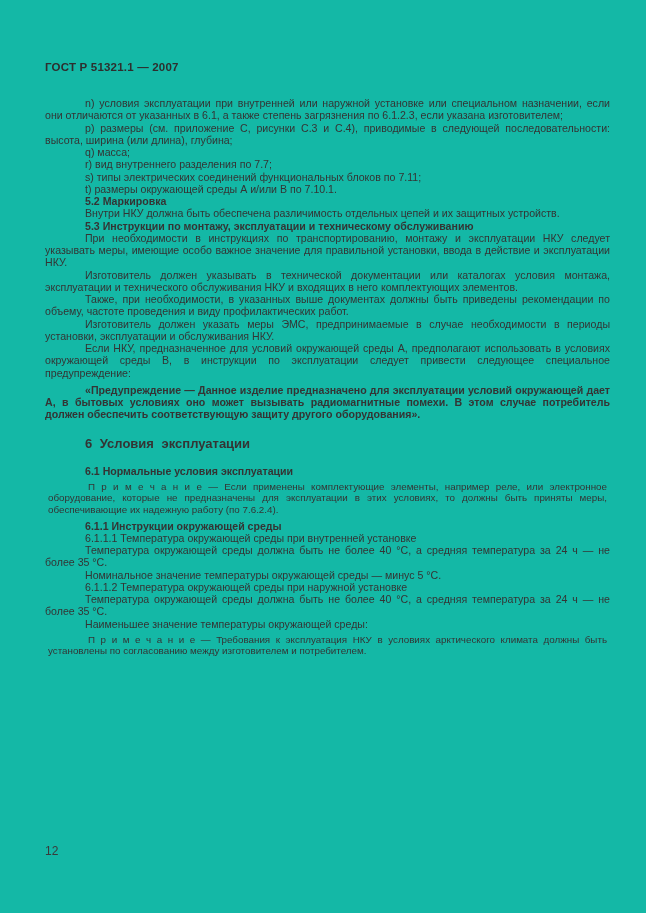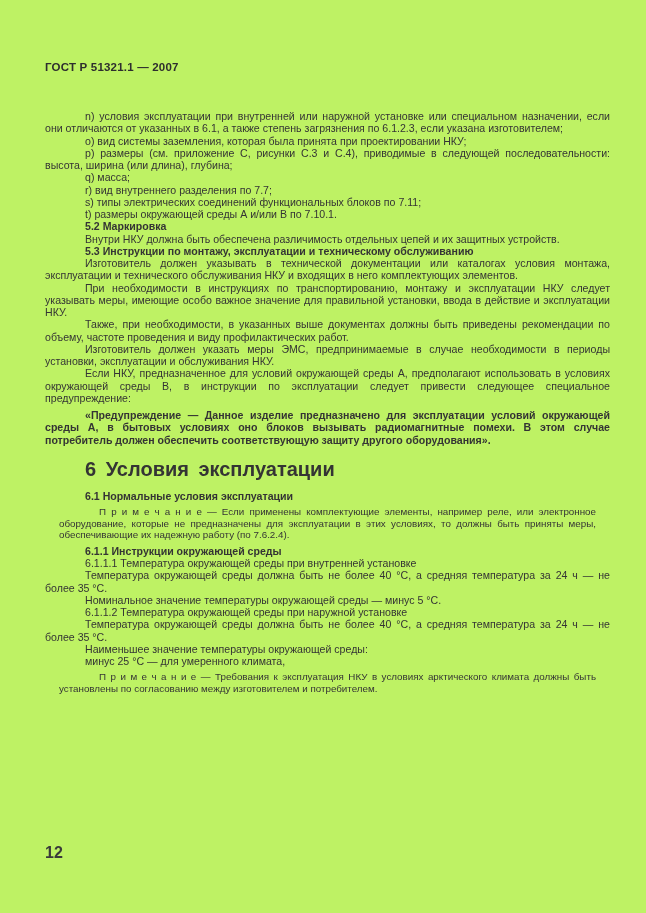--- a/index.html
+++ b/index.html
@@ -11,104 +11,101 @@
     height: 913px;
     background: #f4f4f2;
     font-family: "Liberation Sans", sans-serif;
     color: #343434;
     overflow: hidden;
     position: relative;
   }
   .page {
     position: absolute;
     inset: 0;
-    background: #bef264;
+    background: #14b8a6;
   }
   .running-head {
     position: absolute;
     left: 45px;
     top: 61px;
     font-size: 11.5px;
     font-weight: 700;
     letter-spacing: 0.2px;
     color: #2e2e2e;
   }
   .content {
     position: absolute;
     left: 45px;
     right: 36px;
-    top: 110px;
+    top: 97px;
   }
   .para {
     font-size: 10.6px;
     line-height: 12.25px;
     text-align: justify;
     text-indent: 40px;
     color: #343434;
   }
   .style-hbold {
     font-weight: 700;
   }
   .style-warning {
     font-weight: 700;
     margin: 5px 0;
   }
   .style-section {
-    font-size: 20px;
+    font-size: 13px;
     line-height: 18px;
     font-weight: 700;
     word-spacing: 4px;
     margin: 14px 0 12px 0;
     text-align: left;
   }
   .style-note {
     font-size: 9.8px;
     line-height: 11.6px;
-    margin: 4px 14px;
+    margin: 4px 3px;
   }
   .page-number {
     position: absolute;
     left: 45px;
     top: 844px;
-    font-size: 16px;
+    font-size: 12px;
     color: #3a3a3a;
-    font-weight: bold;
   }
 </style>
 </head>
 <body>
 
 <div class="page">
   <div class="running-head">ГОСТ Р 51321.1 — 2007</div>
 
   <div class="content">
       <div class="para style-body">n) условия эксплуатации при внутренней или наружной установке или специальном назначении, если они отличаются от указанных в 6.1, а также степень загрязнения по 6.1.2.3, если указана изготовителем;</div>
-      <div class="para style-body">o) вид системы заземления, которая была принята при проектировании НКУ;</div>
       <div class="para style-body">p) размеры (см. приложение С, рисунки С.3 и С.4), приводимые в следующей последовательности: высота, ширина (или длина), глубина;</div>
       <div class="para style-body">q) масса;</div>
       <div class="para style-body">r) вид  внутреннего разделения по 7.7;</div>
       <div class="para style-body">s) типы электрических соединений функциональных блоков по 7.11;</div>
       <div class="para style-body">t) размеры окружающей среды А и/или В по 7.10.1.</div>
       <div class="para style-hbold">5.2 Маркировка</div>
       <div class="para style-body">Внутри НКУ должна быть обеспечена различимость отдельных цепей и их защитных устройств.</div>
       <div class="para style-hbold">5.3 Инструкции по монтажу, эксплуатации и техническому обслуживанию</div>
+      <div class="para style-body">При  необходимости в инструкциях по транспортированию, монтажу и эксплуатации НКУ следует указывать меры, имеющие особо важное значение для правильной установки, ввода в действие и эксплуатации НКУ.</div>
       <div class="para style-body">Изготовитель должен указывать в технической документации или каталогах условия монтажа, эксплуатации и технического обслуживания НКУ и входящих в него комплектующих элементов.</div>
-      <div class="para style-body">При  необходимости в инструкциях по транспортированию, монтажу и эксплуатации НКУ следует указывать меры, имеющие особо важное значение для правильной установки, ввода в действие и эксплуатации НКУ.</div>
       <div class="para style-body">Также, при необходимости, в указанных выше документах должны быть приведены рекомендации по объему, частоте проведения и виду профилактических работ.</div>
       <div class="para style-body">Изготовитель должен указать меры  ЭМС, предпринимаемые в случае необходимости в периоды установки, эксплуатации и обслуживания НКУ.</div>
       <div class="para style-body">Если НКУ, предназначенное для условий окружающей среды А, предполагают использовать в условиях окружающей среды В, в инструкции по эксплуатации следует привести следующее специальное предупреждение:</div>
-      <div class="para style-warning">«Предупреждение — Данное изделие  предназначено  для эксплуатации условий окружающей среды А, в бытовых условиях оно блоков вызывать радиомагнитные помехи.  В этом  случае  потребитель  должен обеспечить соответствующую защиту другого оборудования».</div>
+      <div class="para style-warning">«Предупреждение — Данное изделие  предназначено  для эксплуатации условий окружающей дает А, в бытовых условиях оно может вызывать радиомагнитные помехи.  В этом  случае  потребитель  должен обеспечить соответствующую защиту другого оборудования».</div>
       <div class="para style-section">6 Условия эксплуатации</div>
       <div class="para style-hbold">6.1 Нормальные условия эксплуатации</div>
       <div class="para style-note">П р и м е ч а н и е — Если применены комплектующие  элементы,  например реле,  или электронное оборудование, которые не предназначены для эксплуатации в этих условиях, то должны быть приняты меры, обеспечивающие их надежную работу (по  7.6.2.4).</div>
       <div class="para style-hbold">6.1.1 Инструкции окружающей среды</div>
       <div class="para style-body">6.1.1.1 Температура окружающей среды при внутренней установке</div>
       <div class="para style-body">Температура окружающей среды должна быть не более  40 °С, а средняя температура за 24 ч — не более 35 °С.</div>
       <div class="para style-body">Номинальное значение  температуры окружающей среды — минус 5 °С.</div>
       <div class="para style-body">6.1.1.2 Температура окружающей среды при наружной установке</div>
       <div class="para style-body">Температура окружающей среды должна быть не более 40 °С, а средняя температура за 24 ч — не более 35 °С.</div>
       <div class="para style-body">Наименьшее значение температуры окружающей среды:</div>
-      <div class="para style-body">минус 25 °С — для умеренного климата,</div>
       <div class="para style-note">П р и м е ч а н и е — Требования к эксплуатация НКУ в условиях арктического климата должны быть установлены по согласованию между  изготовителем и потребителем.</div>
     </div>
 
   <div class="page-number">12</div>
 </div>
 
 </body></html>

